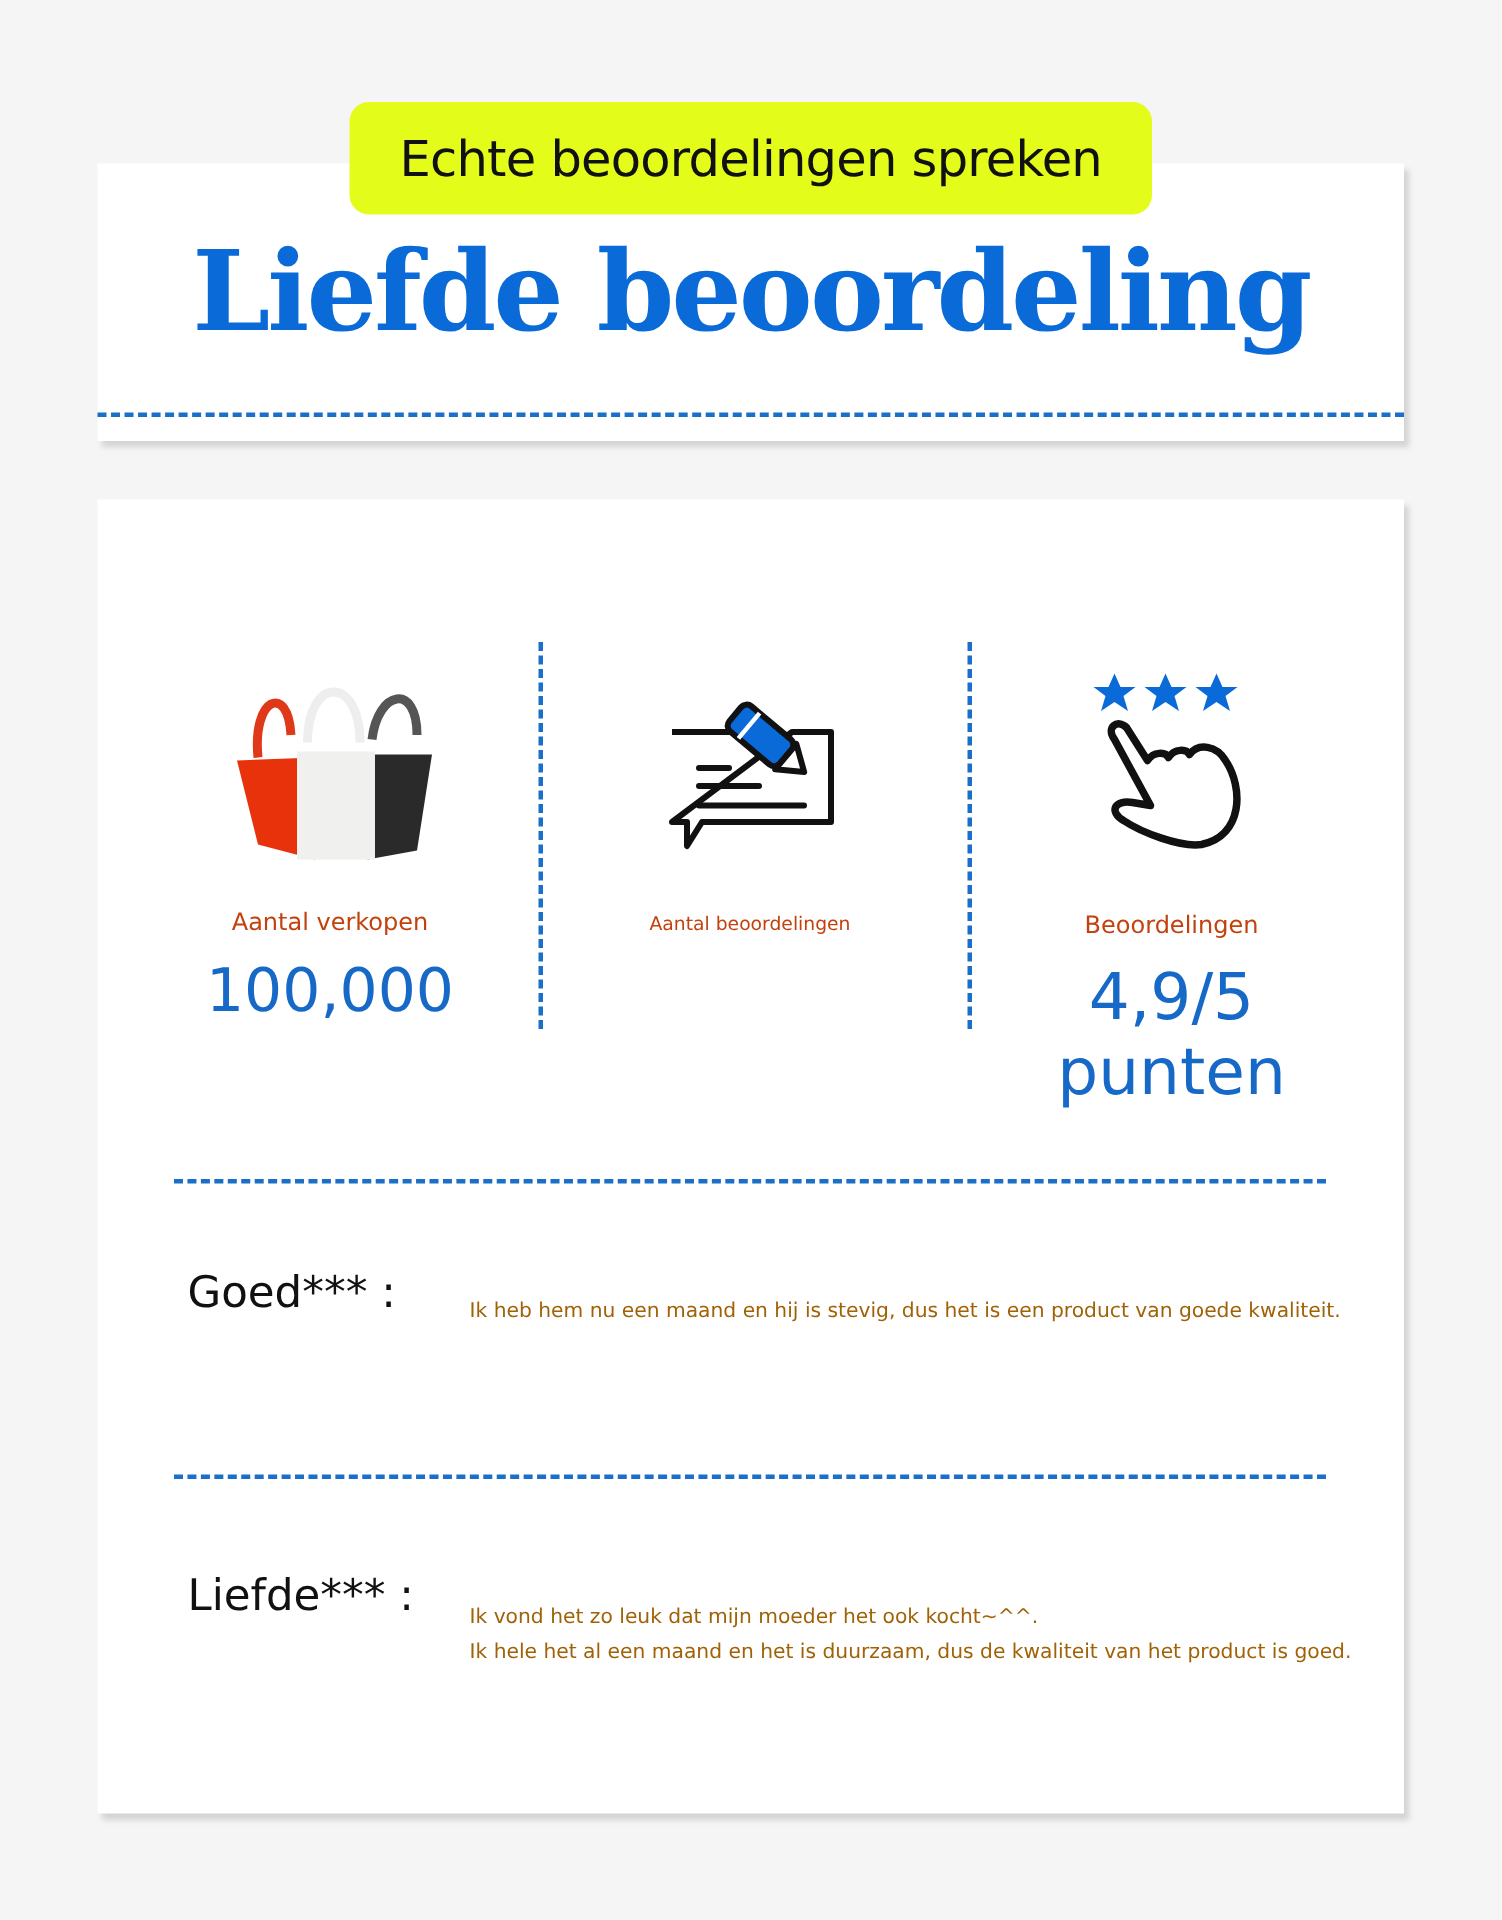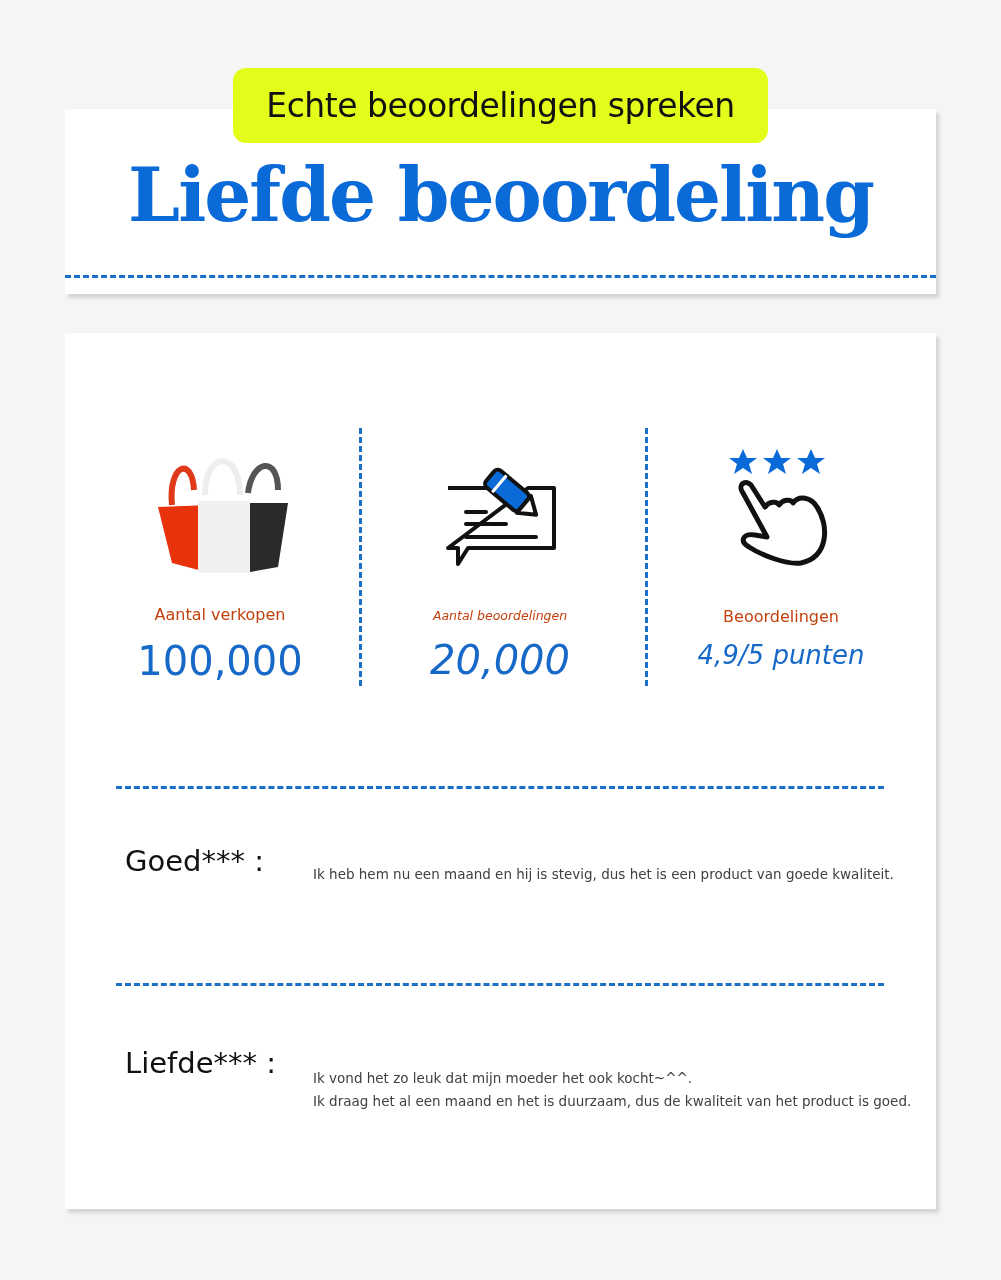--- a/index.html
+++ b/index.html
@@ -51,21 +51,21 @@
       border-left: 3px dashed #1a6fc9;
     }
     .hdash {
       position: absolute; left: 116px; width: 768px; height: 0;
       border-top: 3px dashed #1a6fc9;
     }
     .review-title {
       position: absolute; left: 125px; font-size: 29px; color: #111; text-align: right;
     }
     .review-text {
-      position: absolute; left: 313px; font-size: 13.5px; color: #404040; line-height: 23px;
+      position: absolute; left: 313px; font-size: 13.5px; color: #a16207; line-height: 23px;
     }
   </style>
 </head>
 <body>
 
 <div class="header-card"></div>
 <div class="tagline">Echte beoordelingen spreken</div>
 <div class="main-title">Liefde beoordeling</div>
 <div class="header-dash"></div>
 
@@ -81,61 +81,60 @@
       <polygon points="95,58 138,58 128,122 95,128" fill="#2a2a2a"></polygon>
       <rect x="48" y="56" width="52" height="72" fill="#f0f0ee"></rect>
     </svg>
   </div>
   <div class="stat-label" style="font-size:16px;">Aantal verkopen</div>
   <div class="stat-value">100,000</div>
 </div>
 
 <div class="vdash" style="left:359px;"></div>
 
-<div class="stat" style="left:365px;font-style:italic;">
+<div class="stat" style="left:365px;">
   <div class="stat-icon">
     <svg width="120" height="120" viewBox="0 0 120 120">
       <path d="M8 38 H54 M88 38 H114 V98 H28 L18 114 V98 H8 Z" fill="#fff" stroke="#111" stroke-width="4" stroke-linejoin="round"></path>
       <line x1="26" y1="62" x2="46" y2="62" stroke="#111" stroke-width="4" stroke-linecap="round"></line>
       <line x1="26" y1="74" x2="66" y2="74" stroke="#111" stroke-width="4" stroke-linecap="round"></line>
       <line x1="26" y1="87" x2="96" y2="87" stroke="#111" stroke-width="4" stroke-linecap="round"></line>
       <g transform="rotate(40 62 40)">
         <rect x="44" y="26" width="44" height="22" rx="5" fill="#0a6ad8" stroke="#111" stroke-width="4"></rect>
         <line x1="56" y1="26" x2="56" y2="48" stroke="#fff" stroke-width="3"></line>
         <polygon points="88,26 104,37 88,48" fill="#fff" stroke="#111" stroke-width="4" stroke-linejoin="round"></polygon>
       </g>
     </svg>
   </div>
   <div class="stat-label" style="font-size:12.5px;margin-top:28px;">Aantal beoordelingen</div>
-  <div class="stat-value">20,000</div>
 </div>
 
 <div class="vdash" style="left:645px;"></div>
 
 <div class="stat" style="left:646px;">
   <div class="stat-icon">
     <svg width="120" height="130" viewBox="0 0 120 130">
       <g fill="#0a6ad8">
         <polygon points="22,4 26,13 36,13 28,19 31,29 22,23 13,29 16,19 8,13 18,13"></polygon>
         <polygon points="56,4 60,13 70,13 62,19 65,29 56,23 47,29 50,19 42,13 52,13"></polygon>
         <polygon points="90,4 94,13 104,13 96,19 99,29 90,23 81,29 84,19 76,13 86,13"></polygon>
       </g>
       <path d="M22 48 C16 40 24 34 30 40 L44 62 C48 56 56 56 58 60 C62 54 70 54 72 58 C78 50 90 52 96 62 C108 80 108 112 80 118 C66 120 40 110 28 102 C18 96 22 88 34 90 L46 92 L22 48 Z" fill="#fff" stroke="#111" stroke-width="5" stroke-linejoin="round"></path>
     </svg>
   </div>
   <div class="stat-label" style="font-size:16px;margin-top:27px;">Beoordelingen</div>
-  <div class="stat-value" style="font-size:26px;font-style:italic;">4,9/5 punten</div>
+  <div class="stat-value" style="font-size:43px;">4,9/5 punten</div>
 </div>
 
 <div class="hdash" style="top:786px;"></div>
 
 <div class="review-title" style="top:844px;">Goed*** :</div>
 <div class="review-text" style="top:863px;">
   <div>Ik heb hem nu een maand en hij is stevig, dus het is een product van goede kwaliteit.</div>
 </div>
 
 <div class="hdash" style="top:983px;"></div>
 
 <div class="review-title" style="top:1046px;">Liefde*** :</div>
 <div class="review-text" style="top:1067px;">
   <div>Ik vond het zo leuk dat mijn moeder het ook kocht~^^.</div>
-  <div>Ik draag het al een maand en het is duurzaam, dus de kwaliteit van het product is goed.</div>
+  <div>Ik hele het al een maand en het is duurzaam, dus de kwaliteit van het product is goed.</div>
 </div>
 
 </body></html>

